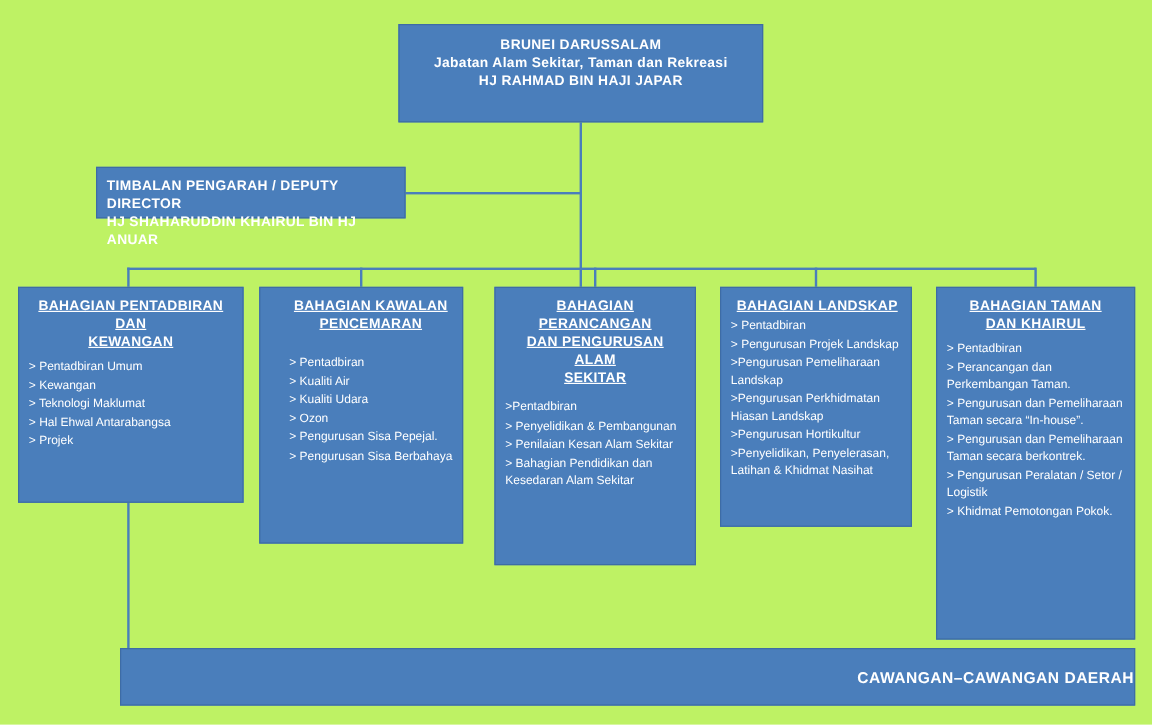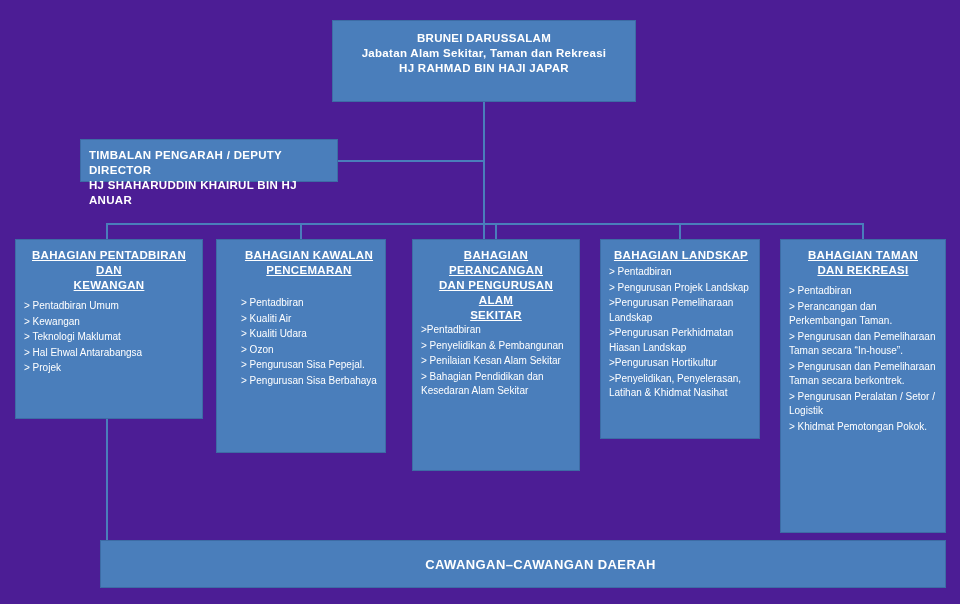--- a/index.html
+++ b/index.html
@@ -7,21 +7,21 @@
     padding: 0;
     background: #ffffff;
   }
   body {
     font-family: "Liberation Sans", sans-serif;
   }
   #canvas {
     position: relative;
     width: 960px;
     height: 604px;
-    background: #4c1d95;
+    background: #bef264;
     overflow: hidden;
   }
   .box {
     position: absolute;
     background: #4a7ebb;
     border: 1px solid #3d6ca5;
     color: #ffffff;
     box-sizing: border-box;
     z-index: 3;
   }
@@ -88,21 +88,21 @@
   #box-landskap {
     left: 600px; top: 239px; width: 160px; height: 200px;
     padding: 8px 6px 0 8px;
   }
   #box-taman {
     left: 780px; top: 239px; width: 166px; height: 294px;
     padding: 8px 8px 12px 8px;
   }
   #box-cawangan {
     left: 100px; top: 540px; width: 846px; height: 48px;
-    display: flex; align-items: center; justify-content: center; padding-left: 35px;
+    display: flex; align-items: center; justify-content: flex-end; padding-left: 35px;
   }
   #box-cawangan .title {
     font-size: 13px;
     letter-spacing: 0.4px;
   }
 </style>
 </head>
 <body>
 
 <div id="canvas">
@@ -150,21 +150,21 @@
       <li>&gt; Kualiti Udara</li>
       <li>&gt; Ozon</li>
       <li>&gt; Pengurusan Sisa Pepejal.</li>
       <li>&gt; Pengurusan Sisa Berbahaya</li>
     </ul>
   </div>
 
   <div class="box" id="box-perancangan">
     <div class="title underline">BAHAGIAN  PERANCANGAN</div>
     <div class="title underline">DAN PENGURUSAN  ALAM</div>
-    <div class="title underline" style="margin-bottom:0;">SEKITAR</div>
+    <div class="title underline" style="margin-bottom:10px;">SEKITAR</div>
     <ul class="items">
       <li>&gt;Pentadbiran</li>
       <li>&gt; Penyelidikan &amp; Pembangunan</li>
       <li>&gt; Penilaian Kesan Alam Sekitar</li>
       <li>&gt; Bahagian Pendidikan dan Kesedaran Alam Sekitar</li>
     </ul>
   </div>
 
   <div class="box" id="box-landskap">
     <div class="title underline" style="margin-bottom:2px;">BAHAGIAN  LANDSKAP</div>
@@ -173,21 +173,21 @@
       <li>&gt; Pengurusan Projek Landskap</li>
       <li>&gt;Pengurusan Pemeliharaan Landskap</li>
       <li>&gt;Pengurusan Perkhidmatan Hiasan Landskap</li>
       <li>&gt;Pengurusan Hortikultur</li>
       <li>&gt;Penyelidikan, Penyelerasan, Latihan &amp; Khidmat Nasihat</li>
     </ul>
   </div>
 
   <div class="box" id="box-taman">
     <div class="title underline">BAHAGIAN  TAMAN</div>
-    <div class="title underline" style="margin-bottom:6px;">DAN REKREASI</div>
+    <div class="title underline" style="margin-bottom:6px;">DAN KHAIRUL</div>
     <ul class="items">
       <li>&gt; Pentadbiran</li>
       <li>&gt; Perancangan dan Perkembangan Taman.</li>
       <li>&gt; Pengurusan dan Pemeliharaan Taman secara “In-house”.</li>
       <li>&gt; Pengurusan dan Pemeliharaan Taman secara berkontrek.</li>
       <li>&gt; Pengurusan Peralatan / Setor / Logistik</li>
       <li>&gt; Khidmat Pemotongan Pokok.</li>
     </ul>
   </div>
 

